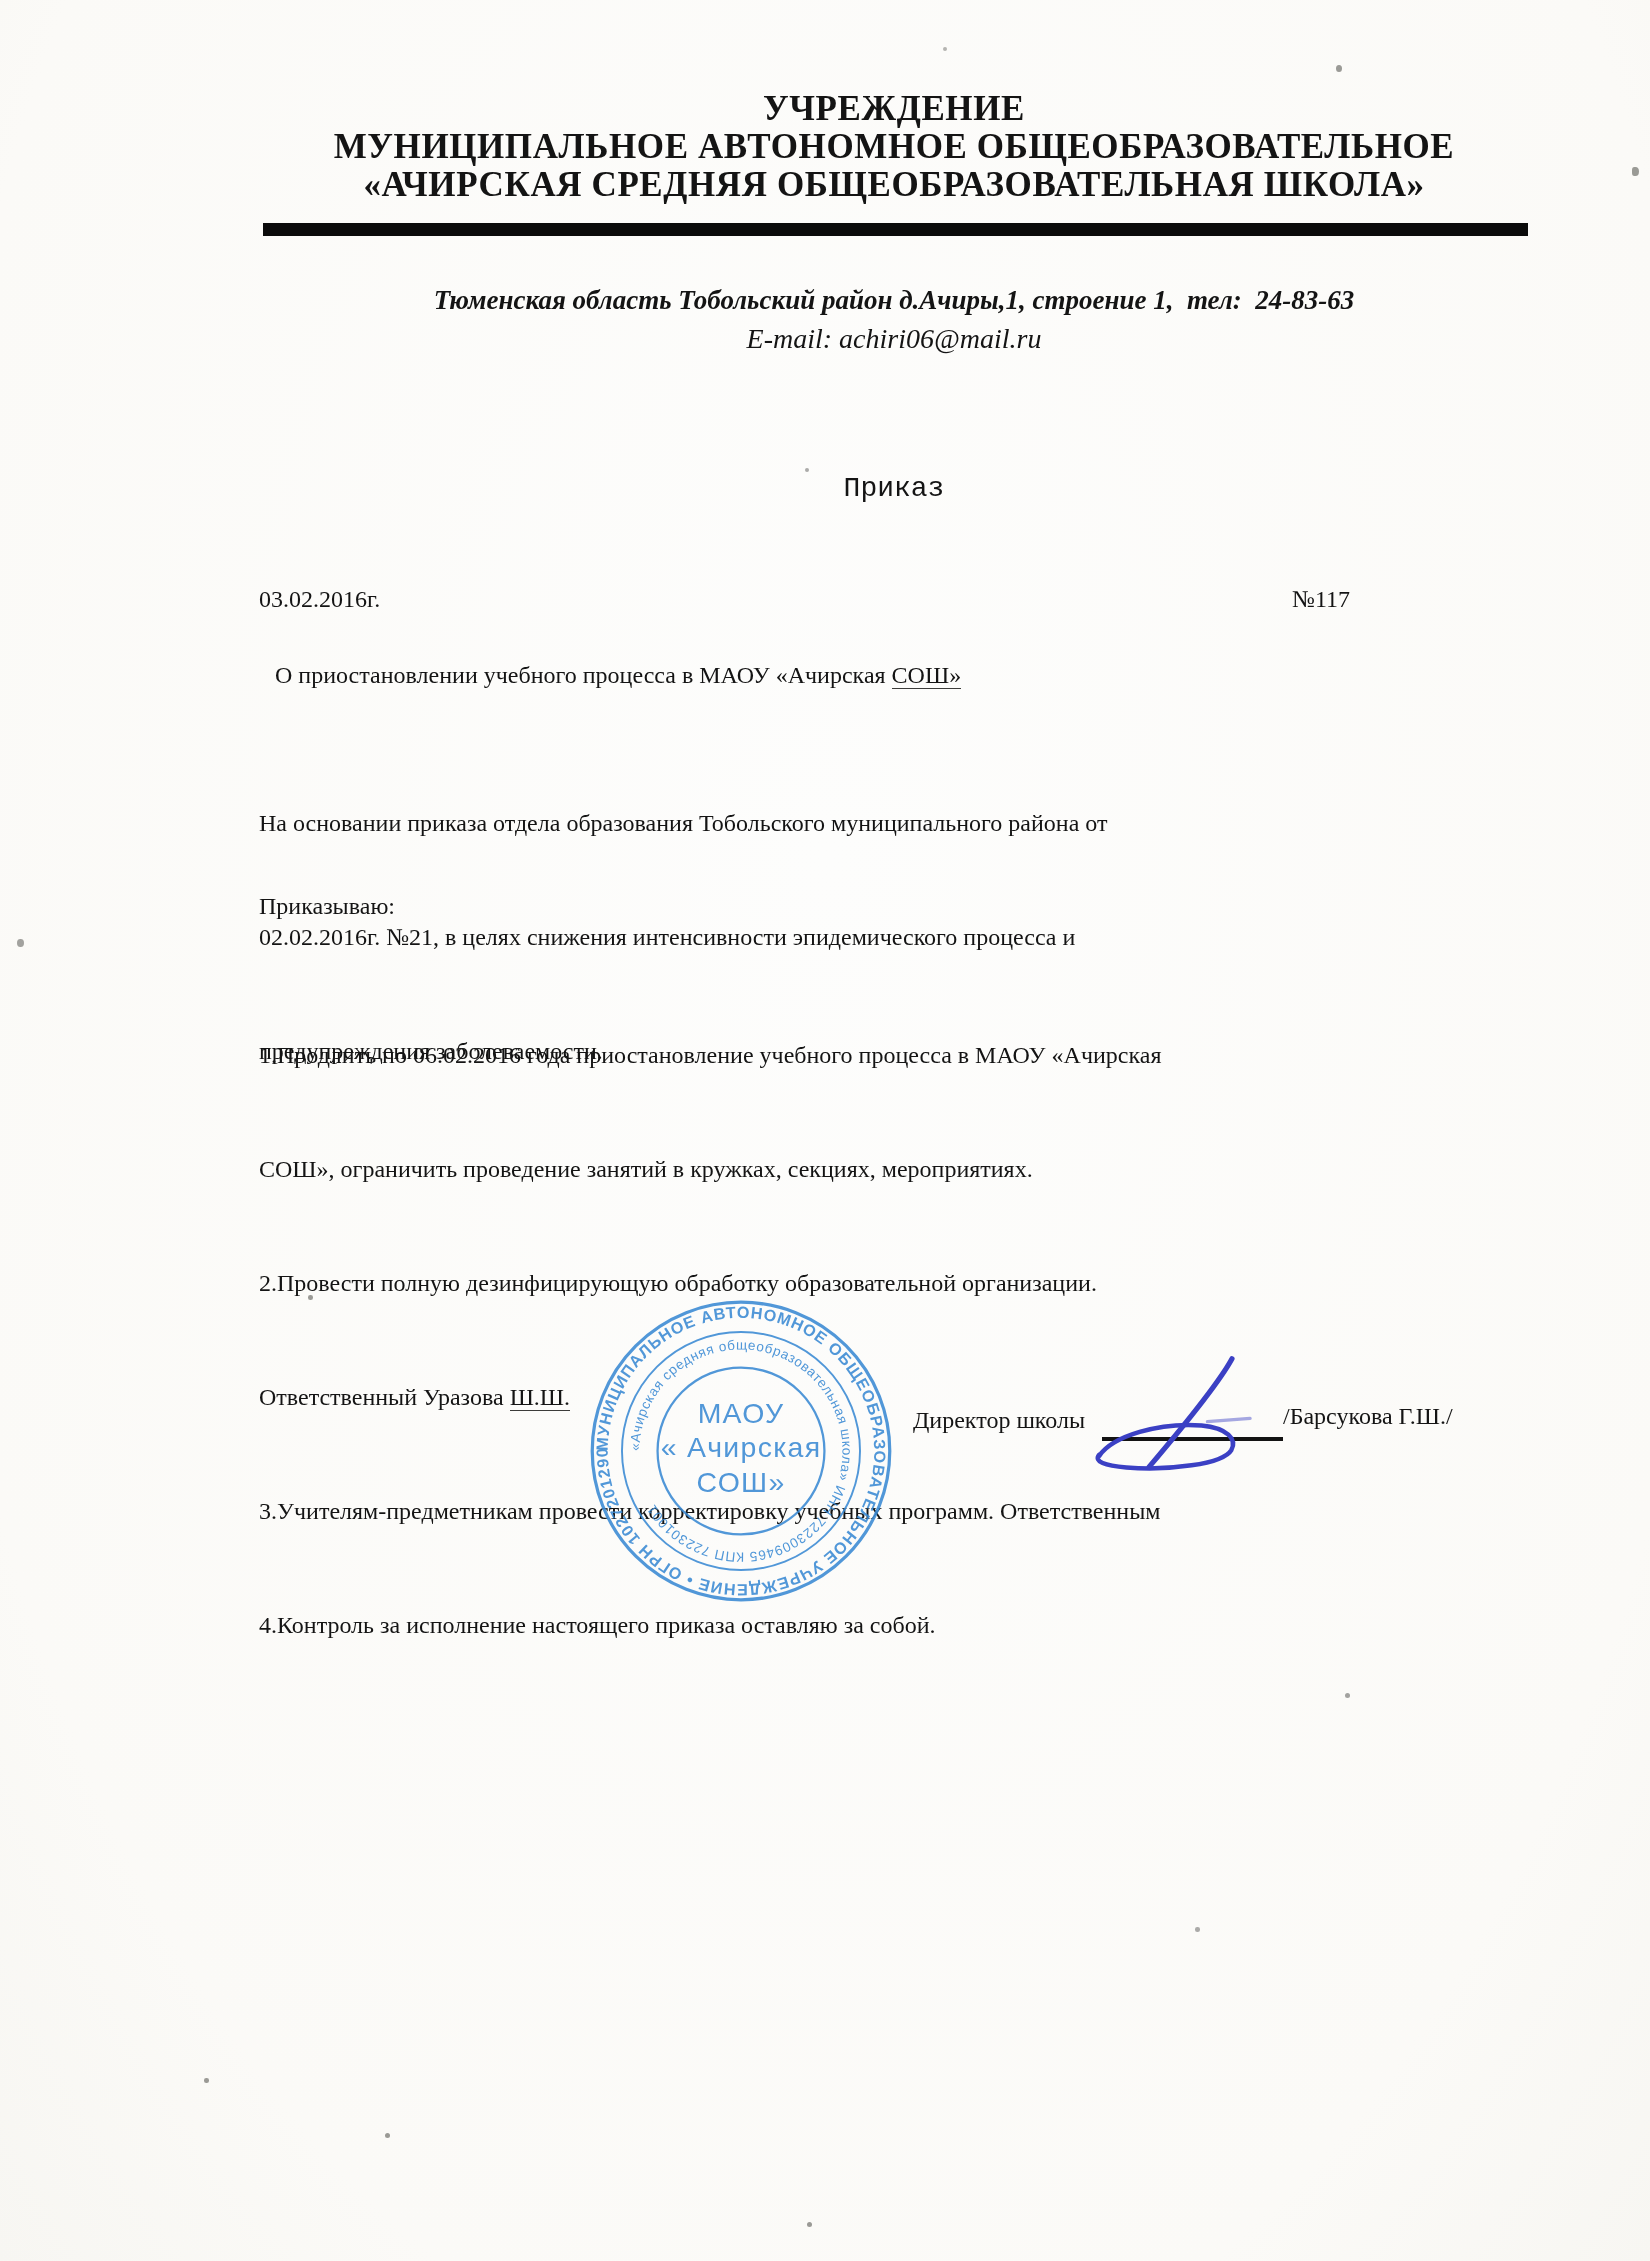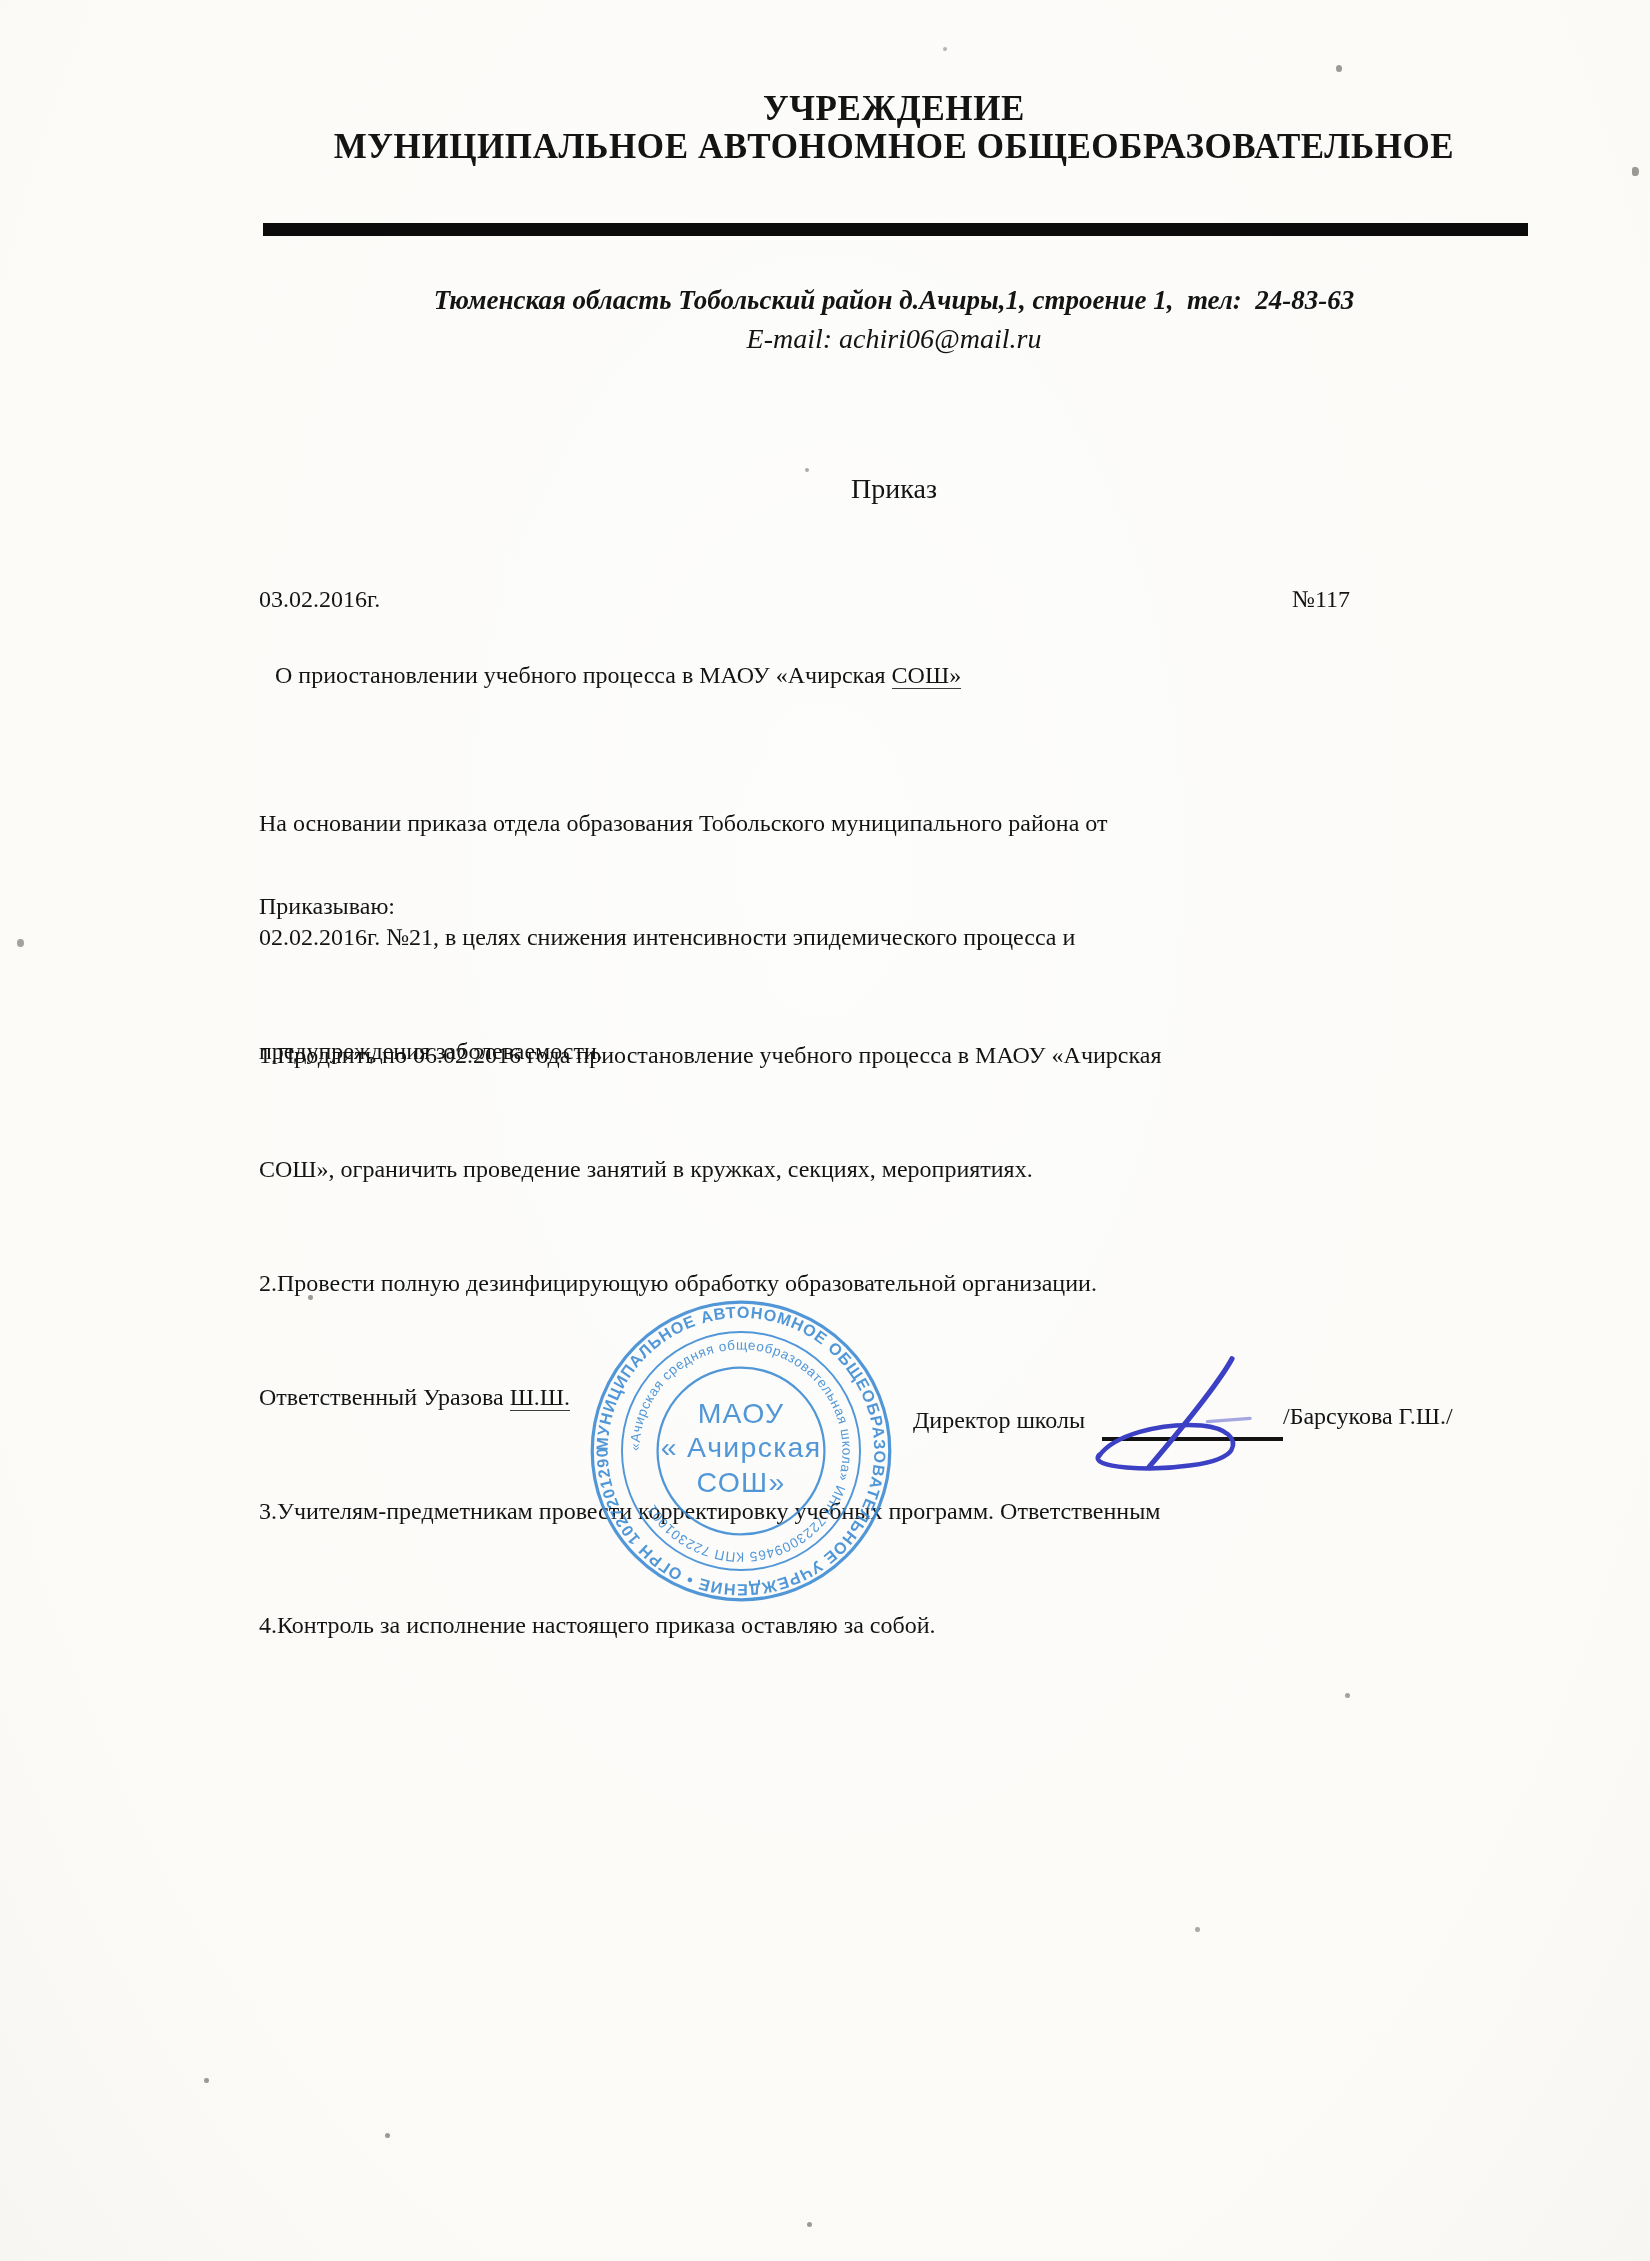--- a/index.html
+++ b/index.html
@@ -14,21 +14,21 @@
     overflow:hidden;
   }
   .abs{position:absolute;}
   .center-col{left:259px;width:1270px;text-align:center;}
   .org-title{top:90px;font-size:35px;font-weight:bold;line-height:38px;letter-spacing:0.6px;}
   .rule{left:263px;width:1265px;background:#0b0b0b;}
   .rule-thin{top:223px;height:4.5px;}
   .rule-thick{top:228px;height:8.4px;}
   .address-line{top:282px;font-size:27px;font-weight:bold;font-style:italic;line-height:36px;}
   .email-line{top:321px;font-size:28px;font-style:italic;line-height:36px;}
-  .doc-type{top:470px;font-size:28px;line-height:38px;}
+  .doc-type{top:470px;font-size:28px;line-height:38px;font-family:Liberation Mono, monospace;}
   .body-text{font-size:24px;line-height:38px;white-space:pre;}
   .date-field{left:259px;top:580px;}
   .number-field{left:1292px;top:580px;}
   .subject-line{left:259px;top:656px;margin-left:16px;}
   .intro-block{left:259px;top:728px;}
   .command-word{left:259px;top:887px;}
   .items-block{left:259px;top:960px;}
   .u-tail{border-bottom:1.9px solid #3c3c3a;}
   .sig-label{left:873px;top:1401px;margin-left:40px;}
   .sig-name{left:1283px;top:1397px;text-align:center;}
@@ -42,20 +42,21 @@
   .speck{position:absolute;background:#4a4a46;border-radius:50%;opacity:.55;}
 </style>
 </head>
 <body>
 
 <div class="page">
 
   <div class="abs center-col org-title">
     <div>УЧРЕЖДЕНИЕ</div>
     <div>МУНИЦИПАЛЬНОЕ АВТОНОМНОЕ ОБЩЕОБРАЗОВАТЕЛЬНОЕ</div>
+    <div>«АЧИРСКАЯ СРЕДНЯЯ ОБЩЕОБРАЗОВАТЕЛЬНАЯ ШКОЛА»</div>
   </div>
 
   <div class="abs rule rule-thin"></div>
   <div class="abs rule rule-thick"></div>
 
   <div class="abs center-col address-line">Тюменская область Тобольский район д.Ачиры,1, строение 1,&nbsp; тел:&nbsp; 24-83-63</div>
   <div class="abs center-col email-line">E-mail: achiri06@mail.ru</div>
 
   <div class="abs center-col doc-type">Приказ</div>
 

